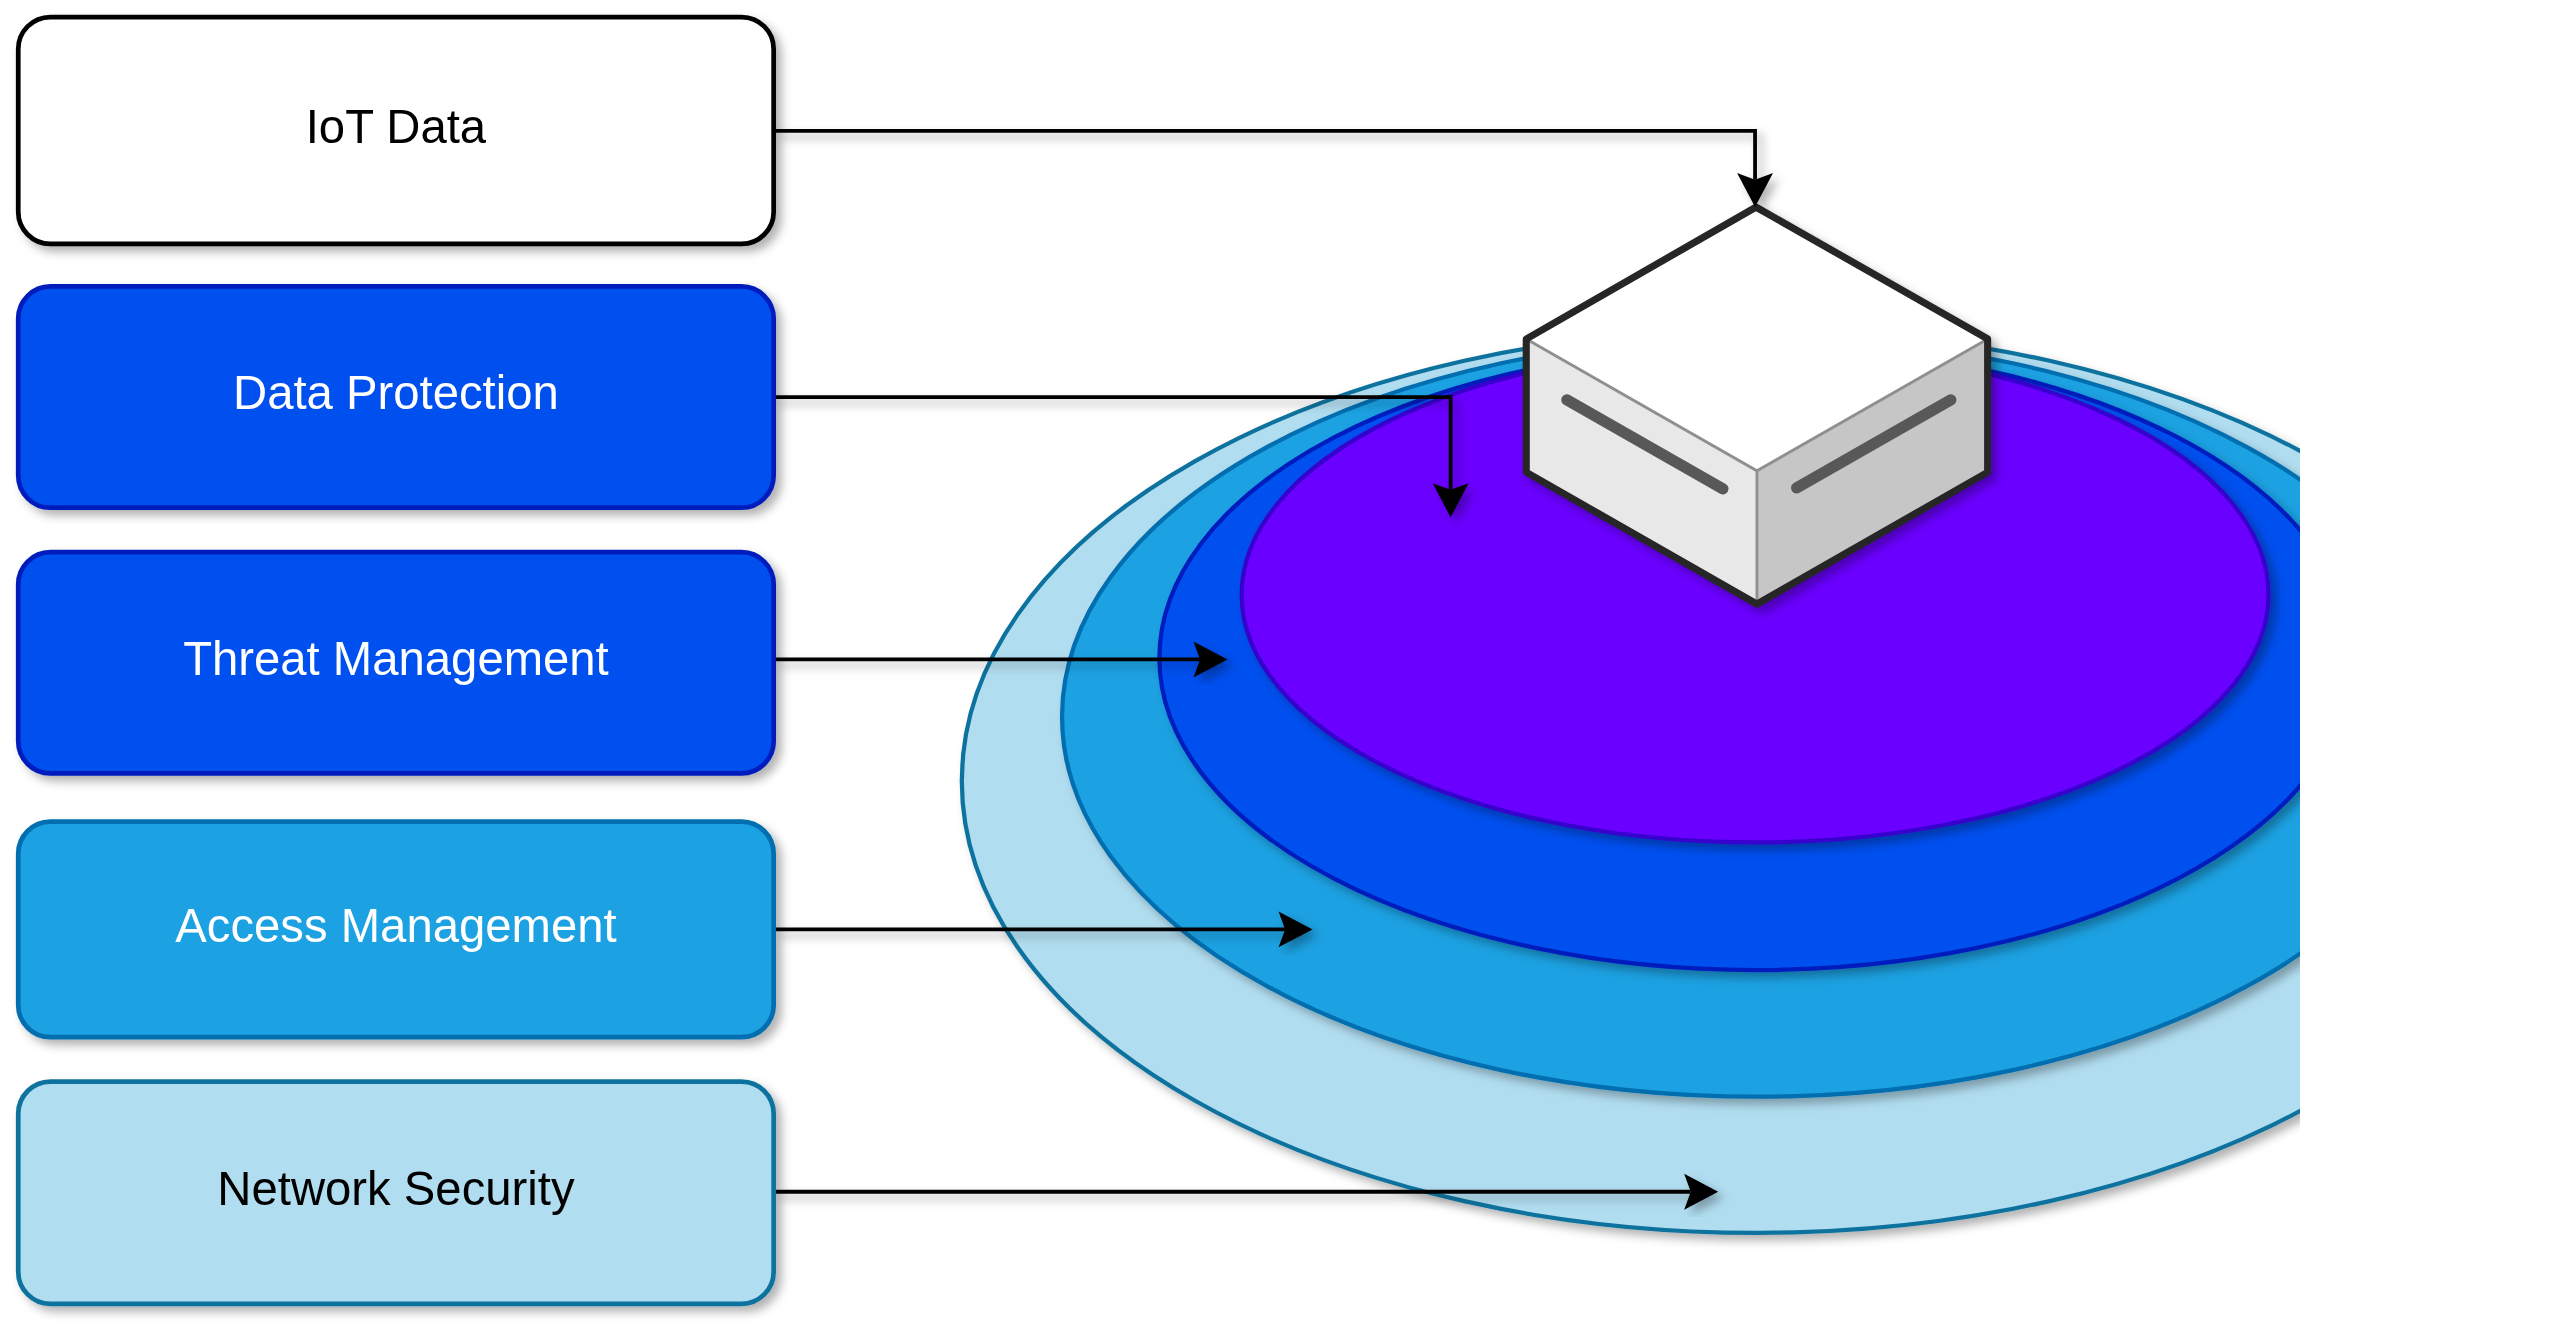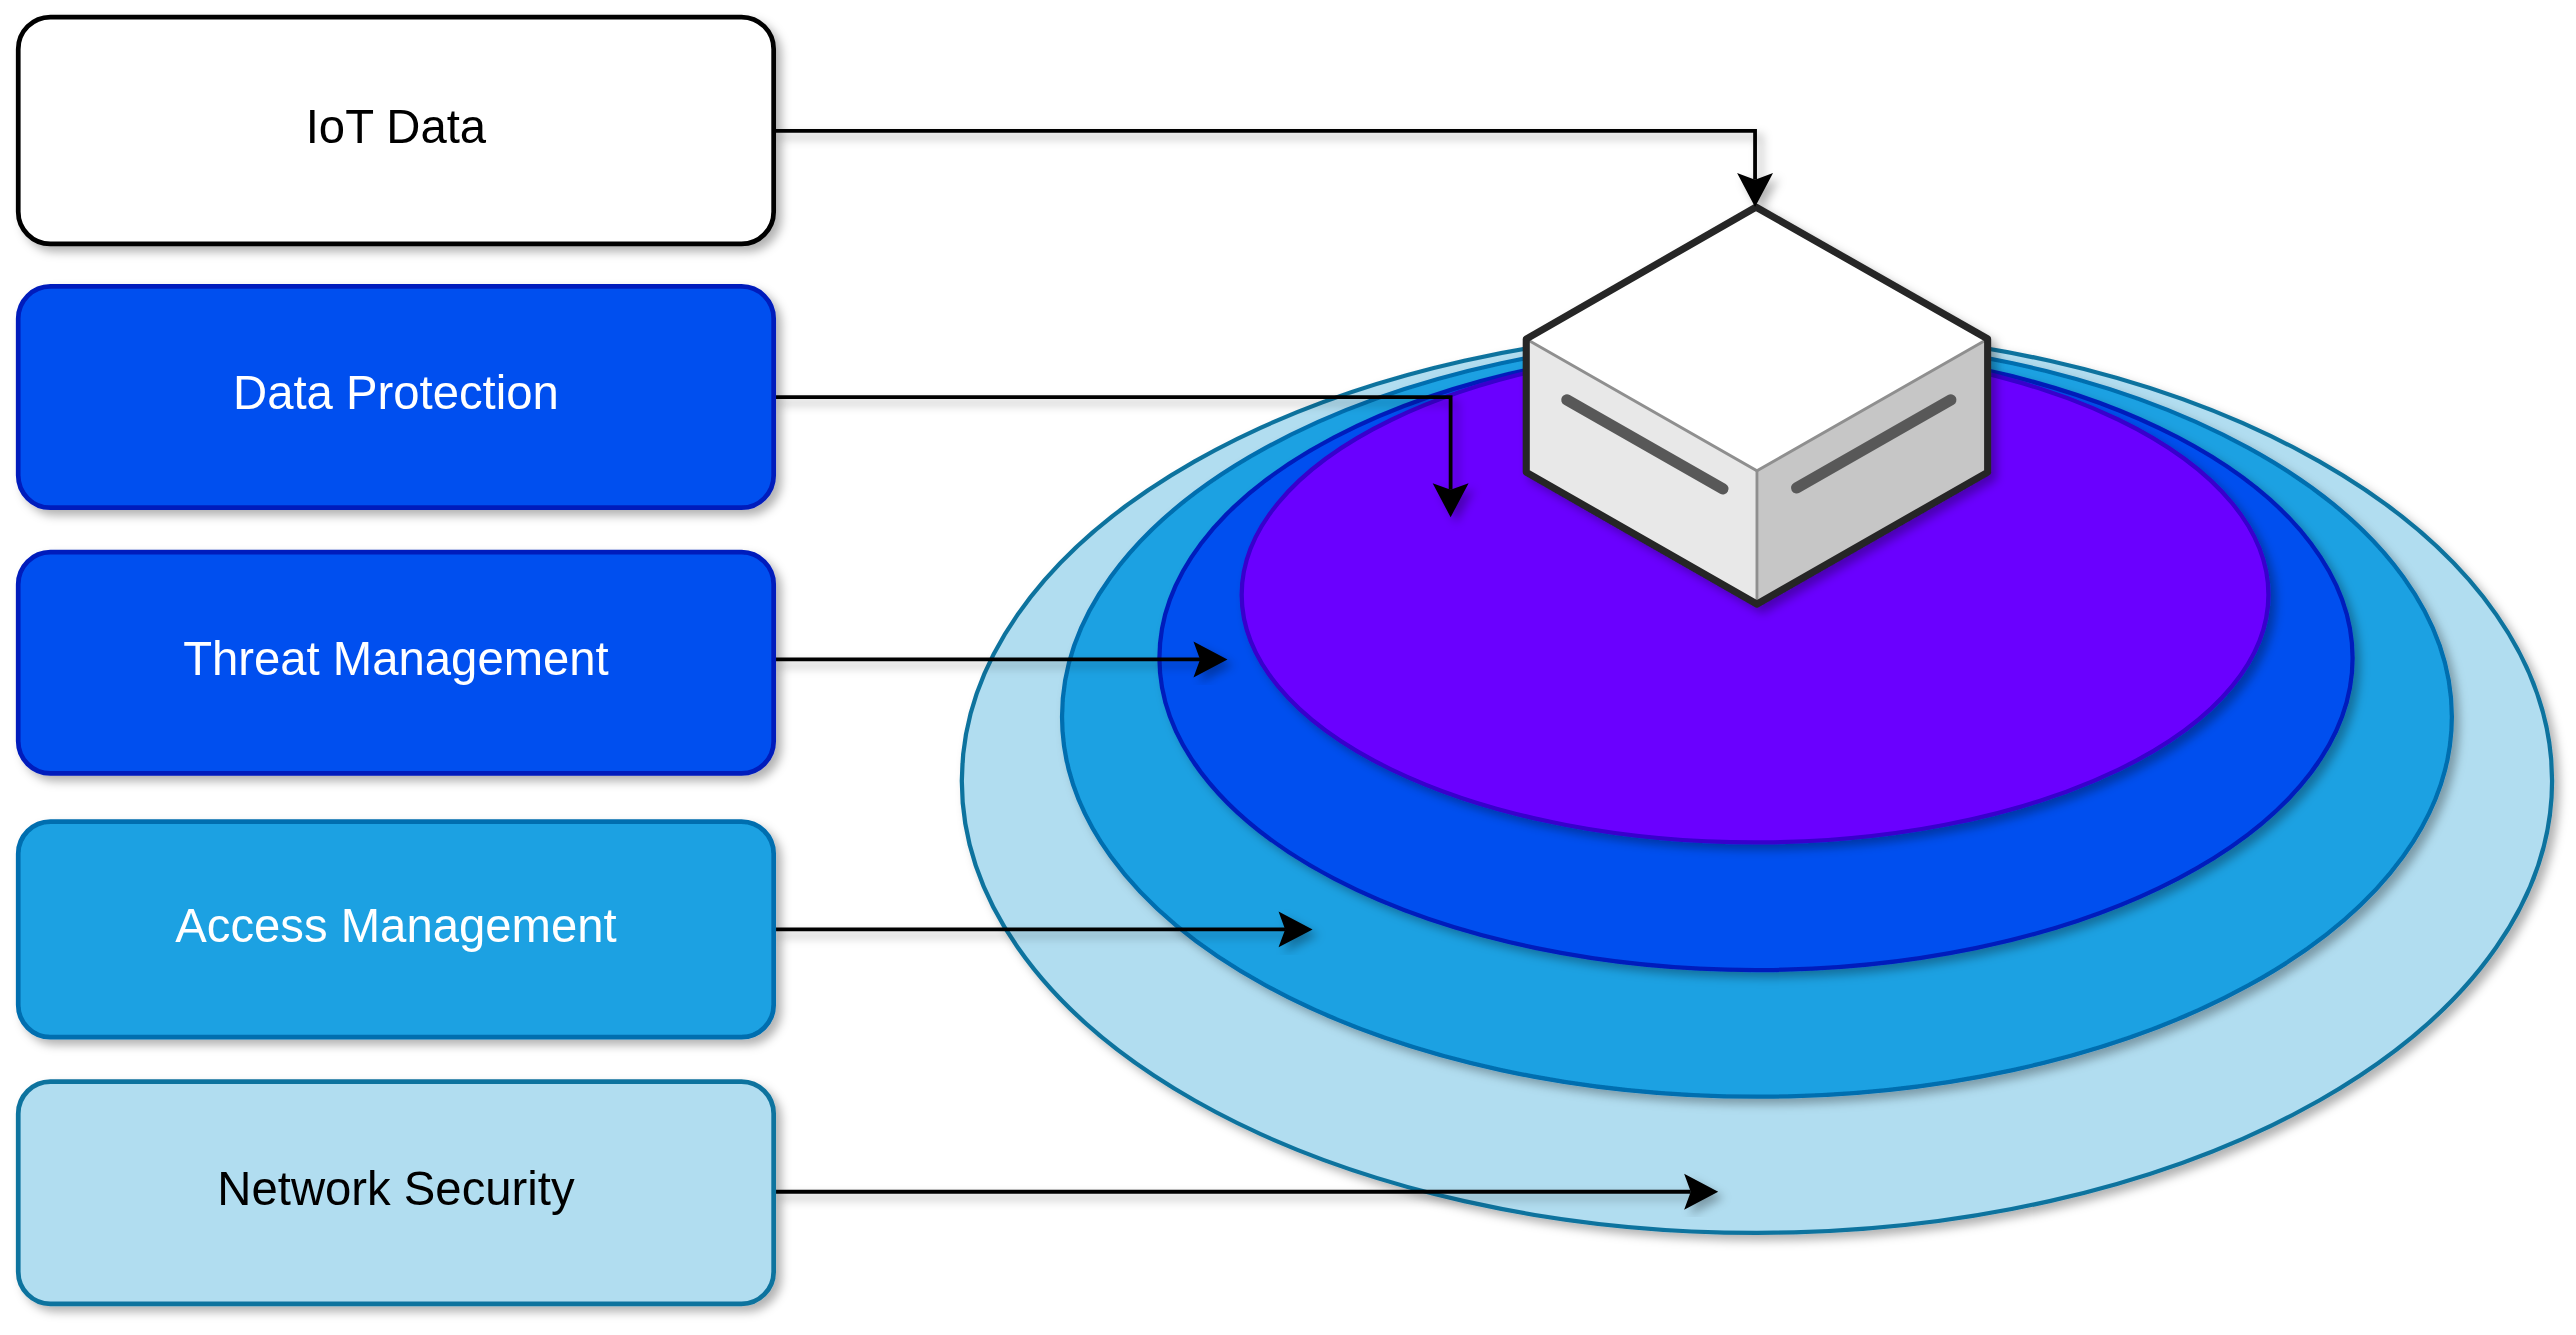--- a/index.html
+++ b/index.html
@@ -1,16 +1,16 @@
 <!DOCTYPE html>
 <html style="font-size:15px"><head>
 <meta charset="utf-8">
 <style>
   html,body{margin:0;padding:0;background:#ffffff;}
-  #canvas{position:relative;width:2576px;height:1335px;background:#ffffff;overflow:hidden;
+  #canvas{position:relative;width:2300px;height:1335px;background:#ffffff;overflow:hidden;
     font-family:"Liberation Sans", sans-serif;}
 </style>
 </head>
 <body>
 <div id="canvas">
 <svg width="2576" height="1335" viewBox="0 0 2724 1412">
   <defs>
     <filter id="sh" x="-20%" y="-20%" width="140%" height="140%">
       <feDropShadow dx="6" dy="6" stdDeviation="5" flood-color="#000000" flood-opacity="0.3"></feDropShadow>
     </filter>

